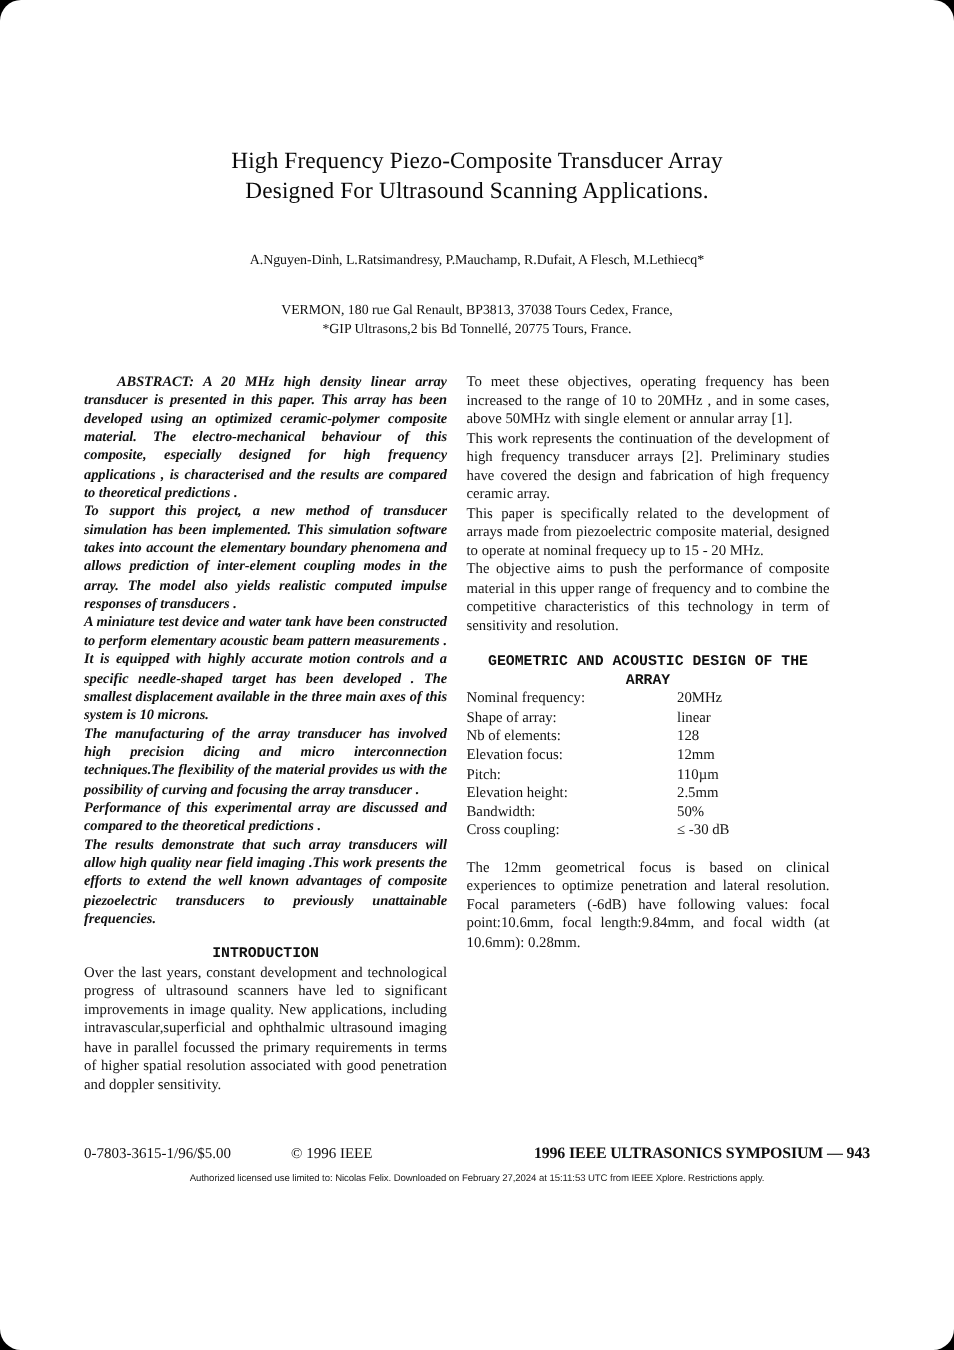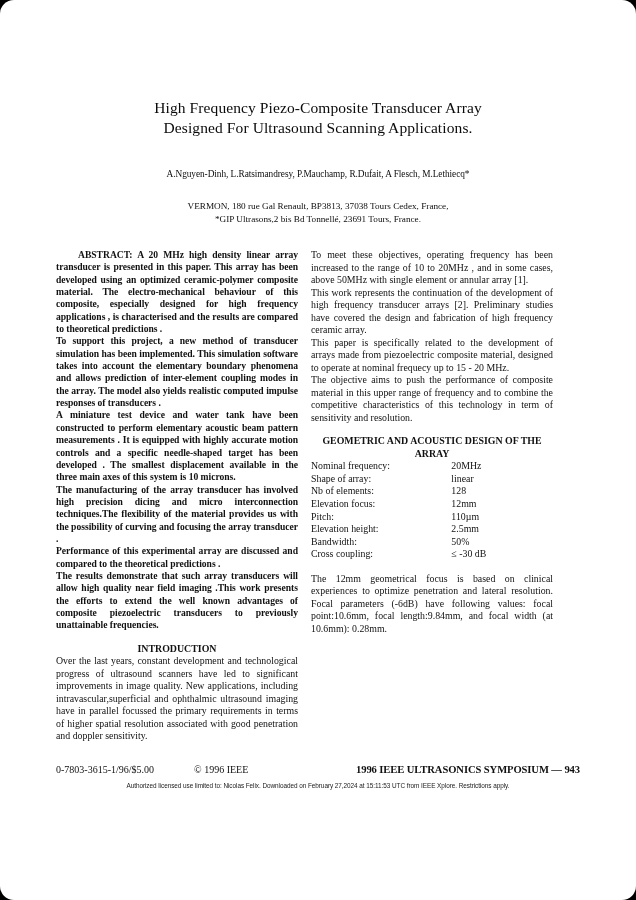--- a/index.html
+++ b/index.html
@@ -75,37 +75,39 @@
     text-align: justify;
     color: #111111;
   }
 
   
   .abstract p {
     font-size: 9.6px;
     line-height: 12.35px;
     font-weight: bold;
     letter-spacing: -0.02px;
+    font-style: italic;
   }
   .abstract p .lead {
     margin-left: 22px;
   }
 
   .body-text p {
     font-size: 9.85px;
     line-height: 12.5px;
   }
 
   h2.section {
     text-align: center;
     font-size: 9.9px;
     line-height: 12.6px;
     font-weight: bold;
     margin: 11px 0 0 0;
     color: #111111;
+    font-family: Liberation Mono, monospace;
   }
 
   .spec-title {
     font-size: 9.85px;
     line-height: 12.6px;
     font-weight: bold;
     color: #111111;
     margin-top: 1px;
   }
   table.specs {
@@ -164,21 +166,21 @@
   <div id="sheet">
 
     <div>
       <div class="title">
         <div>High Frequency Piezo-Composite Transducer Array</div>
         <div>Designed For Ultrasound Scanning Applications.</div>
       </div>
       <div class="authors">A.Nguyen-Dinh, L.Ratsimandresy, P.Mauchamp, R.Dufait, A Flesch, M.Lethiecq*</div>
       <div class="affil">
         <div>VERMON, 180 rue Gal Renault, BP3813, 37038 Tours Cedex, France,</div>
-        <div>*GIP Ultrasons,2 bis Bd Tonnellé, 23691 Tours, France.</div>
+        <div>*GIP Ultrasons,2 bis Bd Tonnellé, 20775 Tours, France.</div>
       </div>
     </div>
 
     <div id="columns">
 
       <div class="col">
 
         <div class="abstract">
           <p><span class="lead">ABSTRACT:</span> <span>A 20 MHz high density linear array transducer is presented in this paper. This array has been developed using an optimized ceramic-polymer composite material. The electro-mechanical behaviour of this composite, especially designed for high frequency applications , is characterised and the results are compared to theoretical predictions .</span></p>
           <p>To support this project, a new method of transducer simulation has been implemented. This simulation software takes into account the elementary  boundary phenomena and allows prediction of inter-element coupling modes in the array. The model also yields realistic computed impulse responses of transducers .</p>

